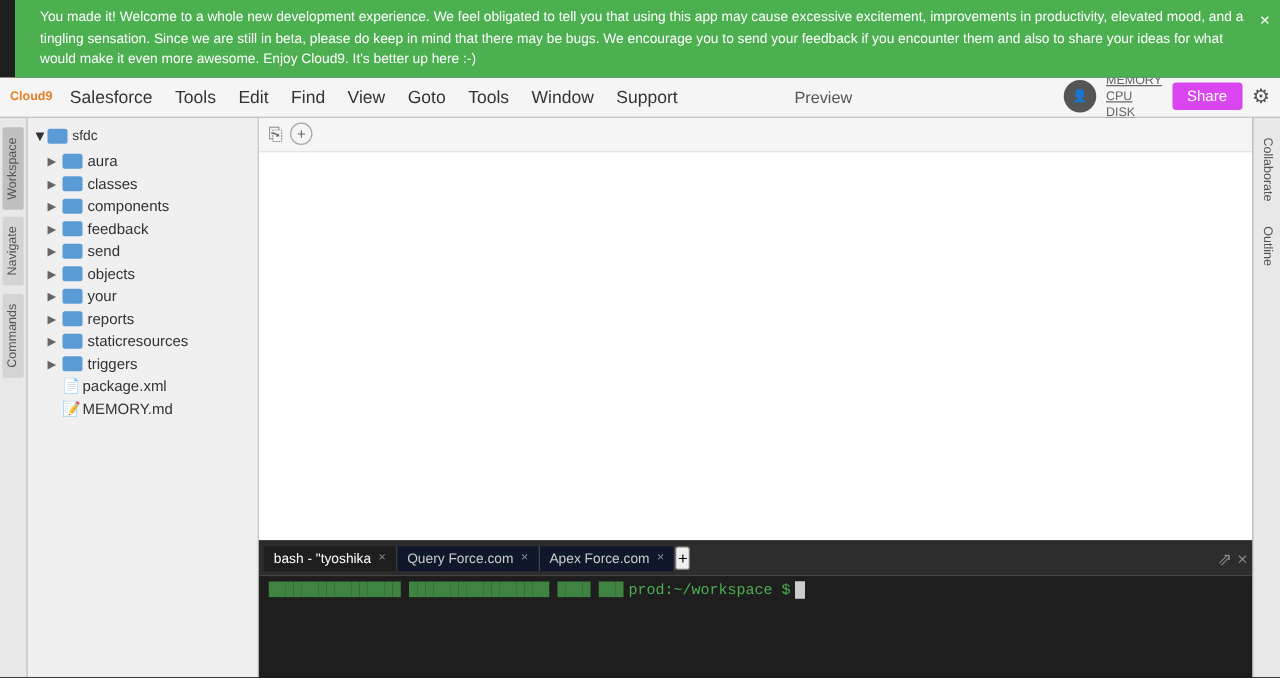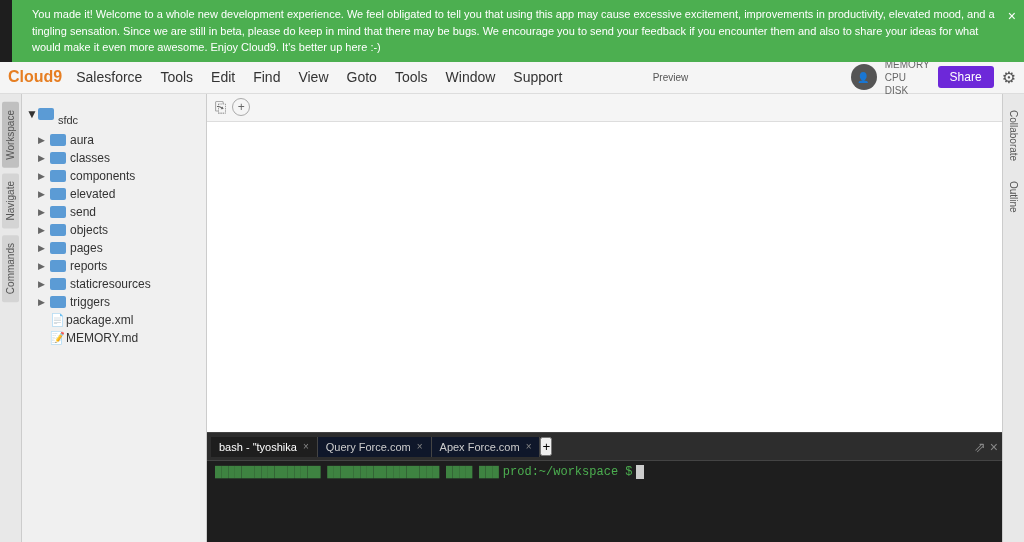--- a/index.html
+++ b/index.html
@@ -28,56 +28,57 @@
       background: #f5f5f5;
       border-bottom: 1px solid #ddd;
       display: flex;
       align-items: center;
       padding: 0 8px;
       height: 32px;
       gap: 2px;
     }
     #menu-bar .logo {
       font-weight: bold;
-      font-size: 16px;
+      font-size: 10px;
       color: #e67e22;
       margin-right: 4px;
     }
     #menu-bar .menu-item {
       padding: 4px 8px;
       cursor: pointer;
       border-radius: 3px;
       font-size: 14px;
     }
     #menu-bar .preview-label {
       margin: 16px auto;
-      font-size: 10px;
+      font-size: 13px;
       color: #555;
     }
     #menu-bar .right-controls {
       display: flex;
       align-items: center;
       gap: 8px;
       margin-left: auto;
     }
     #menu-bar .avatar {
       width: 26px; height: 26px;
       border-radius: 50%;
       background: #555;
       overflow: hidden;
       display: flex; align-items: center; justify-content: center;
       color: white; font-size: 11px;
     }
     #menu-bar .mem-info {
       font-size: 10px;
       color: #666;
       line-height: 1.3;
+      text-decoration: underline;
     }
     #menu-bar .share-btn {
-      background: #6d28d9;
+      background: #d946ef;
       color: white;
       border: none;
       padding: 4px 12px;
       border-radius: 3px;
       cursor: pointer;
       font-size: 12px;
     }
     #menu-bar .gear-icon {
       font-size: 16px;
       cursor: pointer;
@@ -280,21 +281,20 @@
     #editor-and-terminal {
       flex: 1;
       display: flex;
       flex-direction: column;
       overflow: hidden;
     }
     .sfdc-label {
       font-size: 11px;
       color: #333;
       padding: 2px 0;
-      margin-top: 11px;
     }
     .root-item {
       display: flex;
       align-items: center;
       padding: 3px 4px;
       cursor: pointer;
     }
   </style>
 </head>
 <body>
@@ -357,36 +357,36 @@
       <span>classes</span>
     </div>
     <div class="tree-item indent-1">
       <span class="arrow">▶</span>
       <span style="display:inline-block;width:16px;height:12px;background:#5b9bd5;border-radius:2px;margin-right:4px;"></span>
       <span>components</span>
     </div>
     <div class="tree-item indent-1">
       <span class="arrow">▶</span>
       <span style="display:inline-block;width:16px;height:12px;background:#5b9bd5;border-radius:2px;margin-right:4px;"></span>
-      <span>elevated</span>
+      <span>feedback</span>
     </div>
     <div class="tree-item indent-1">
       <span class="arrow">▶</span>
       <span style="display:inline-block;width:16px;height:12px;background:#5b9bd5;border-radius:2px;margin-right:4px;"></span>
       <span>send</span>
     </div>
     <div class="tree-item indent-1">
       <span class="arrow">▶</span>
       <span style="display:inline-block;width:16px;height:12px;background:#5b9bd5;border-radius:2px;margin-right:4px;"></span>
       <span>objects</span>
     </div>
     <div class="tree-item indent-1">
       <span class="arrow">▶</span>
       <span style="display:inline-block;width:16px;height:12px;background:#5b9bd5;border-radius:2px;margin-right:4px;"></span>
-      <span>pages</span>
+      <span>your</span>
     </div>
     <div class="tree-item indent-1">
       <span class="arrow">▶</span>
       <span style="display:inline-block;width:16px;height:12px;background:#5b9bd5;border-radius:2px;margin-right:4px;"></span>
       <span>reports</span>
     </div>
     <div class="tree-item indent-1">
       <span class="arrow">▶</span>
       <span style="display:inline-block;width:16px;height:12px;background:#5b9bd5;border-radius:2px;margin-right:4px;"></span>
       <span>staticresources</span>

